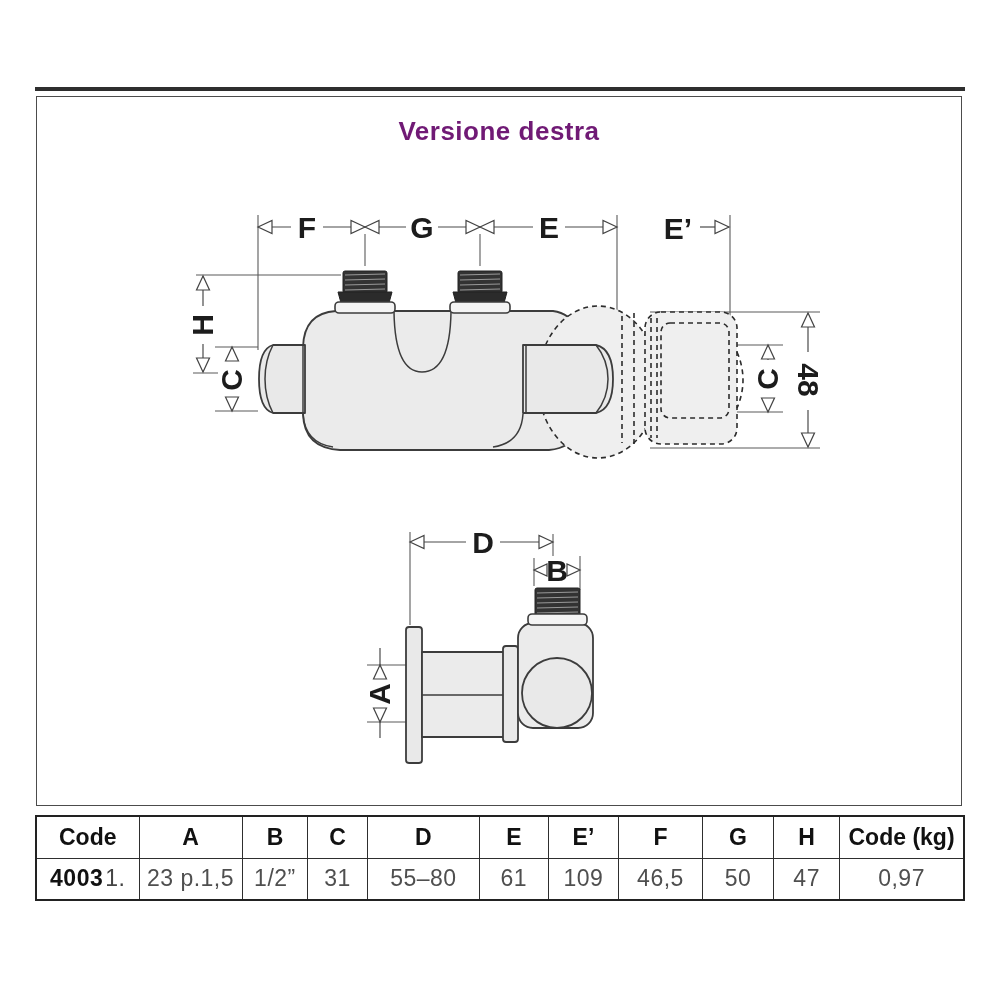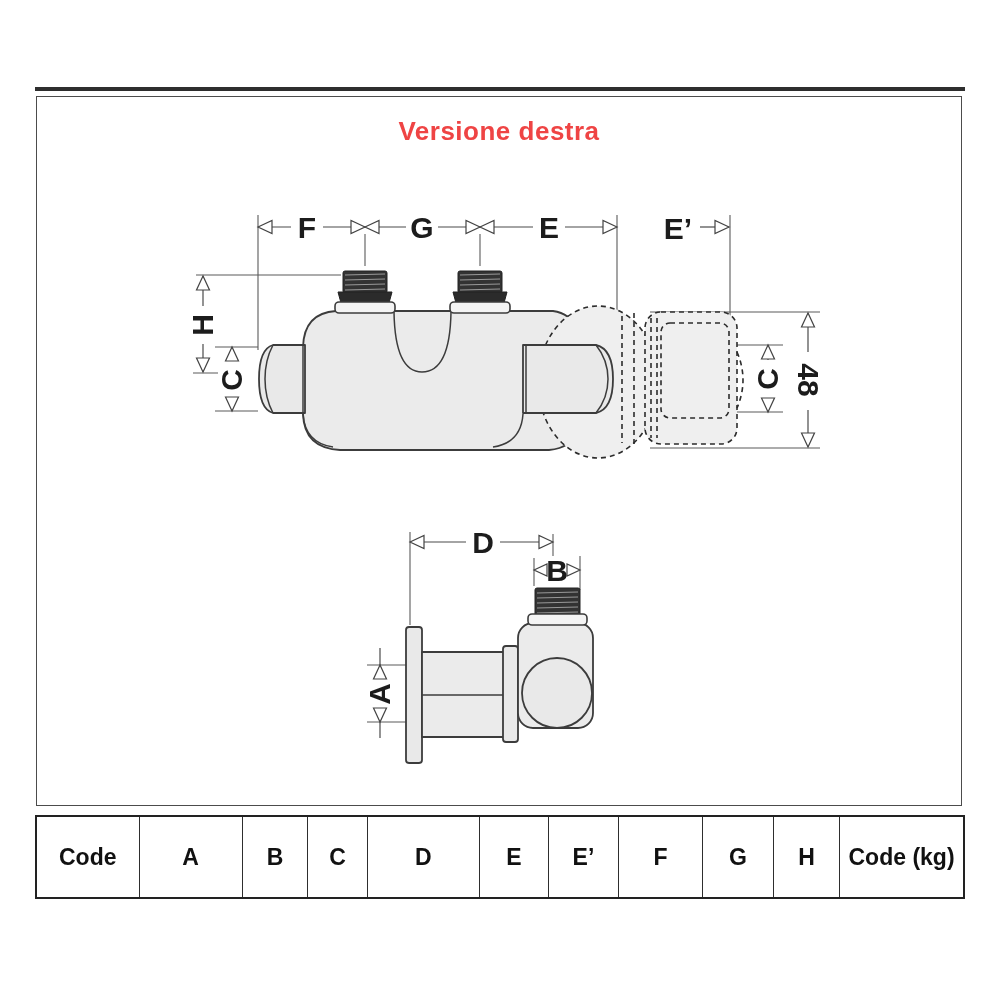--- a/index.html
+++ b/index.html
@@ -1,19 +1,19 @@
 <!DOCTYPE html>
 <html><head>
 <meta charset="utf-8">
 <style>
   html,body{margin:0;padding:0;background:#fff;}
   body{width:1000px;height:1000px;position:relative;font-family:"Liberation Sans",sans-serif;color:#1a1a1a;overflow:hidden;}
   .topbar{position:absolute;left:35px;top:87px;width:930px;height:4px;background:#2e2e2e;}
   .frame{position:absolute;left:36px;top:96px;width:926px;height:710px;border:1.6px solid #4c4c4c;box-sizing:border-box;background:#fff;}
-  .title{position:absolute;left:36px;top:116px;width:926px;text-align:center;font-size:26px;font-weight:bold;letter-spacing:.5px;color:#ef4444;}
+  .title{position:absolute;left:36px;top:116px;width:926px;text-align:center;font-size:26px;font-weight:bold;letter-spacing:.5px;color:#701a75;}
   svg.diagram{position:absolute;left:0;top:0;width:1000px;height:1000px;}
   .dimline{stroke:#4a4a4a;stroke-width:1.2;fill:none;}
   .extline{stroke:#5a5a5a;stroke-width:1.1;fill:none;}
   .arrow{fill:#ffffff;stroke:#444;stroke-width:1.2;stroke-linejoin:miter;}
   .shape{stroke:#3c3c3c;stroke-width:1.8;fill:#ebebeb;stroke-linejoin:round;}
   .shape2{stroke:#3c3c3c;stroke-width:1.8;fill:#e9e9e9;stroke-linejoin:round;}
   .inner{stroke:#3c3c3c;stroke-width:1.5;fill:none;}
   .dash{stroke:#2c2c2c;stroke-width:1.6;fill:none;stroke-dasharray:5 4;}
   .dashfill{stroke:#2c2c2c;stroke-width:1.6;fill:#efefef;stroke-dasharray:5 4;}
   .thread{fill:#333;stroke:#222;stroke-width:1;}
@@ -229,14 +229,29 @@
     <th>B</th>
     <th>C</th>
     <th>D</th>
     <th>E</th>
     <th>E’</th>
     <th>F</th>
     <th>G</th>
     <th>H</th>
     <th>Code (kg)</th>
   </tr>
+  <tr>
+    <td>
+      <span class="code-main">4003</span><span class="code-suffix">1.</span>
+    </td>
+    <td>23 p.1,5</td>
+    <td>1/2”</td>
+    <td>31</td>
+    <td>55–80</td>
+    <td>61</td>
+    <td>109</td>
+    <td>46,5</td>
+    <td>50</td>
+    <td>47</td>
+    <td>0,97</td>
+  </tr>
 </tbody>
   </table>
 
 </body></html>

